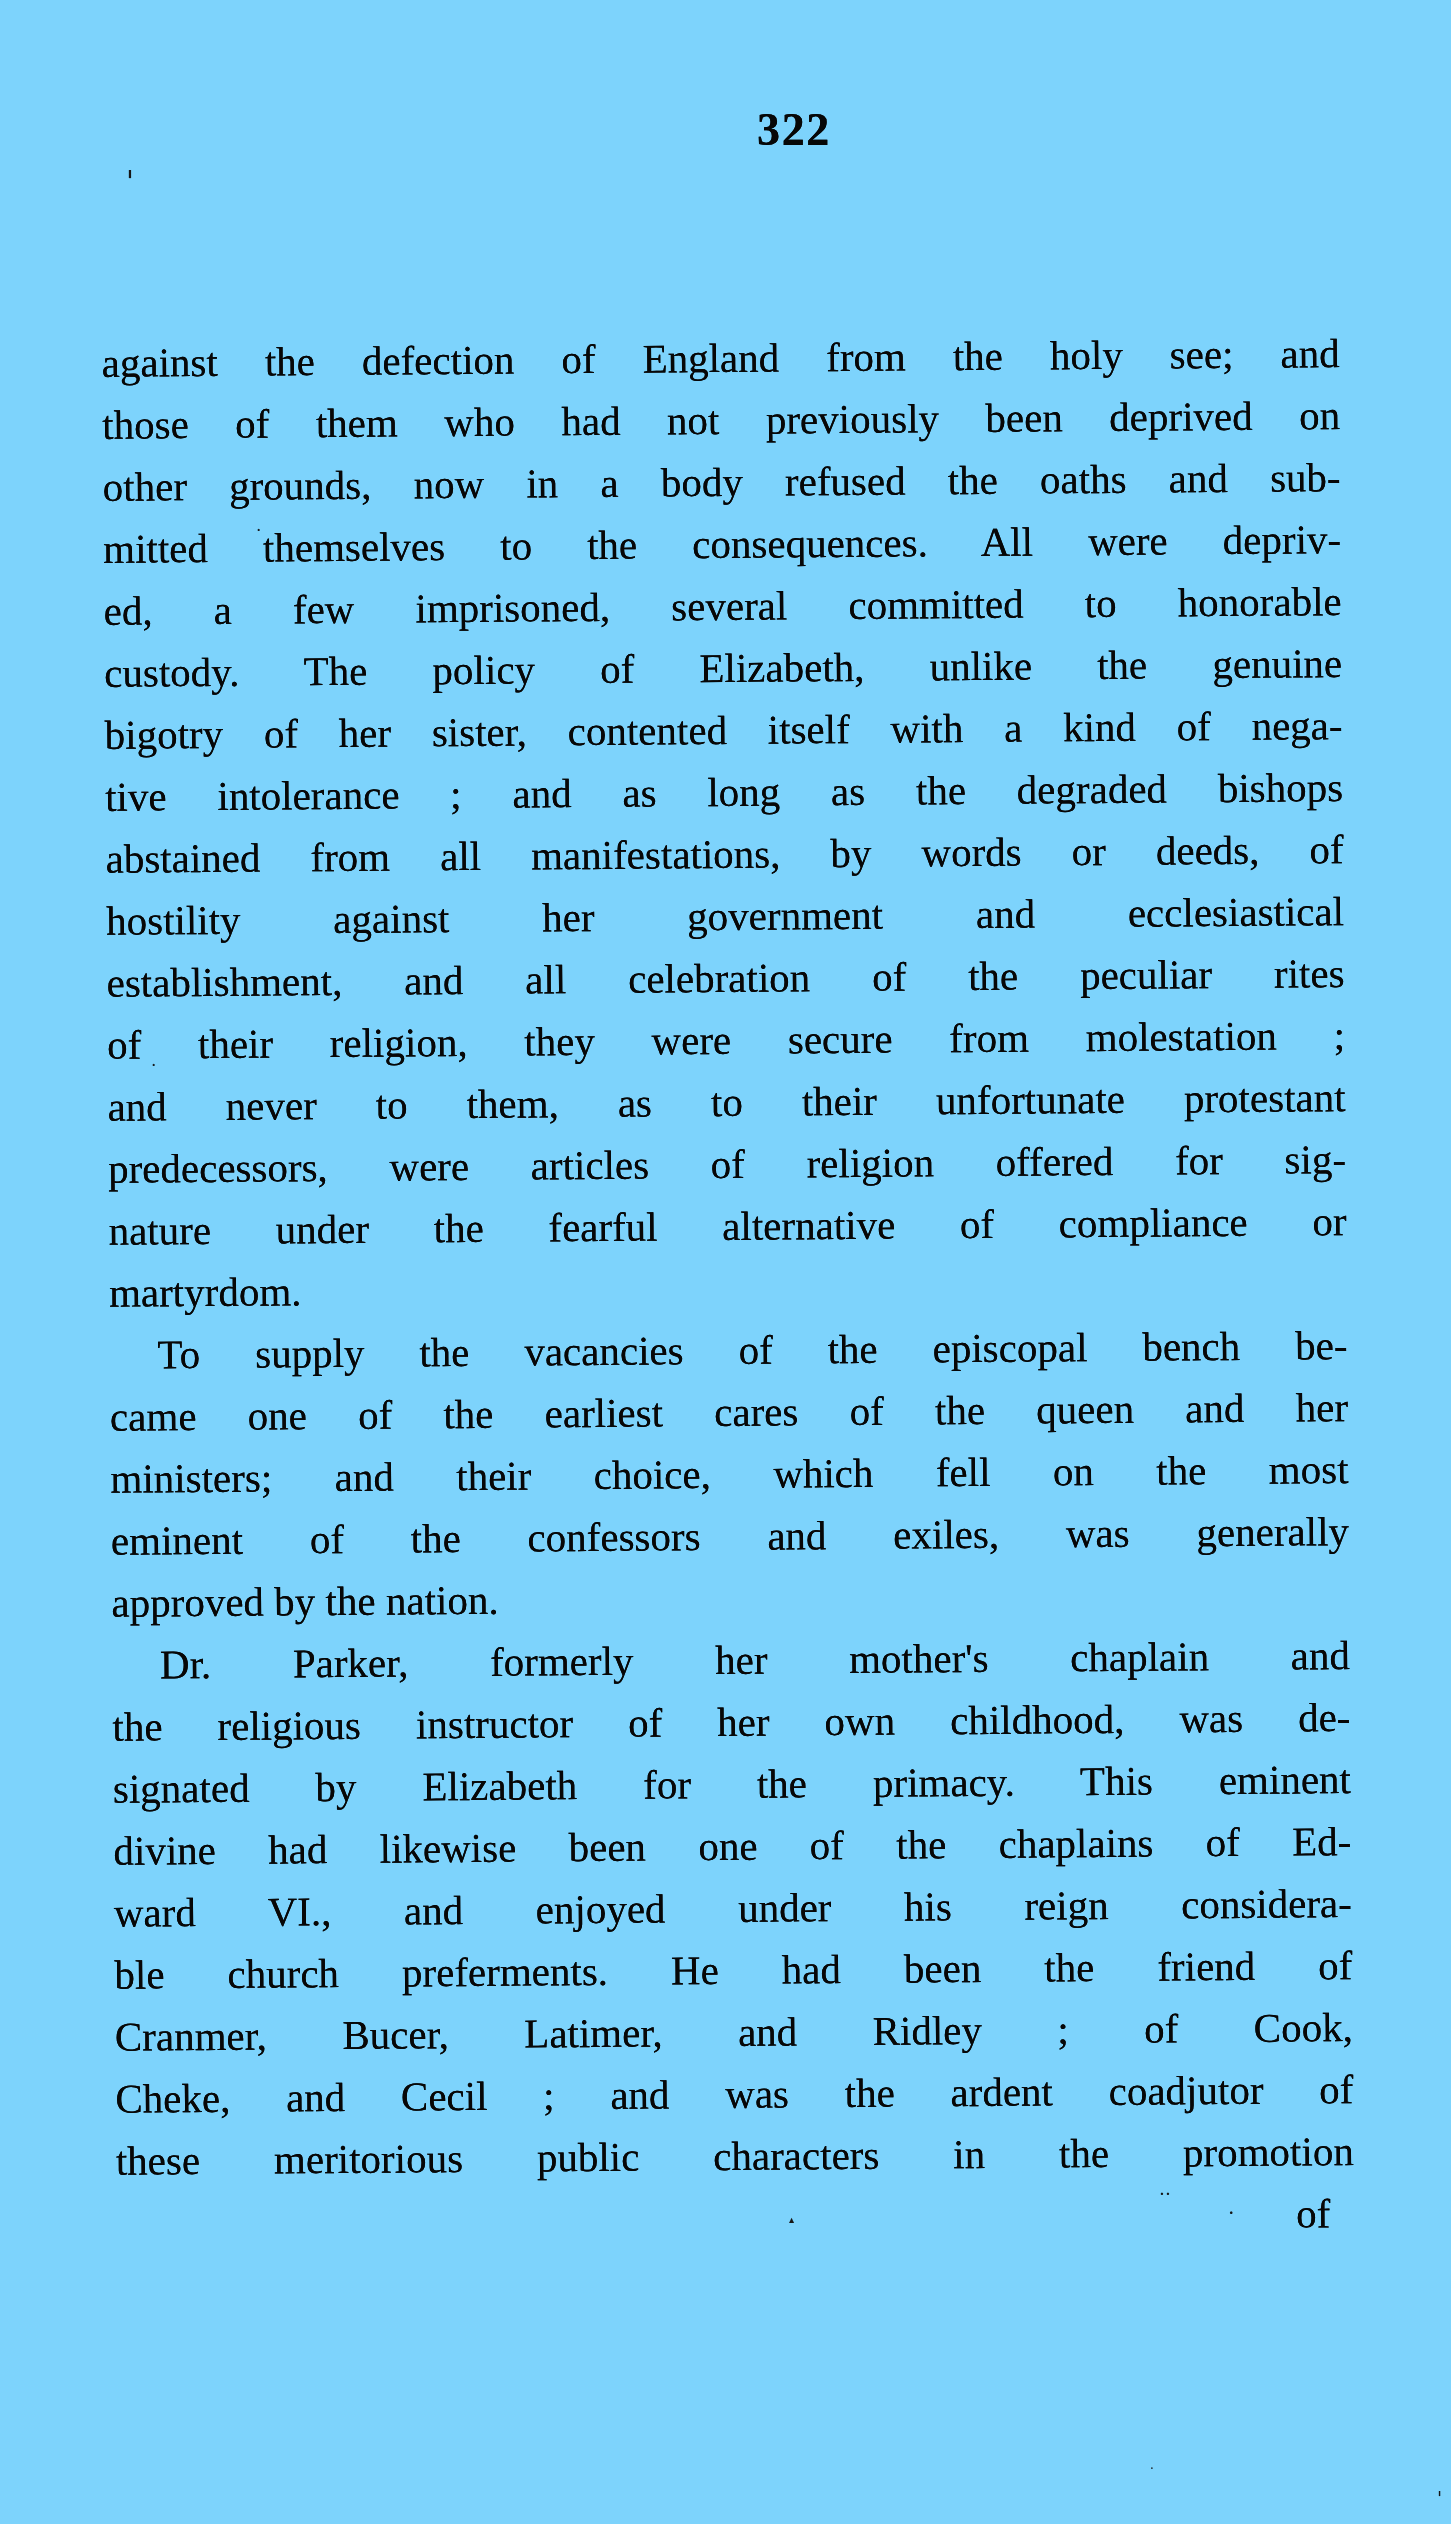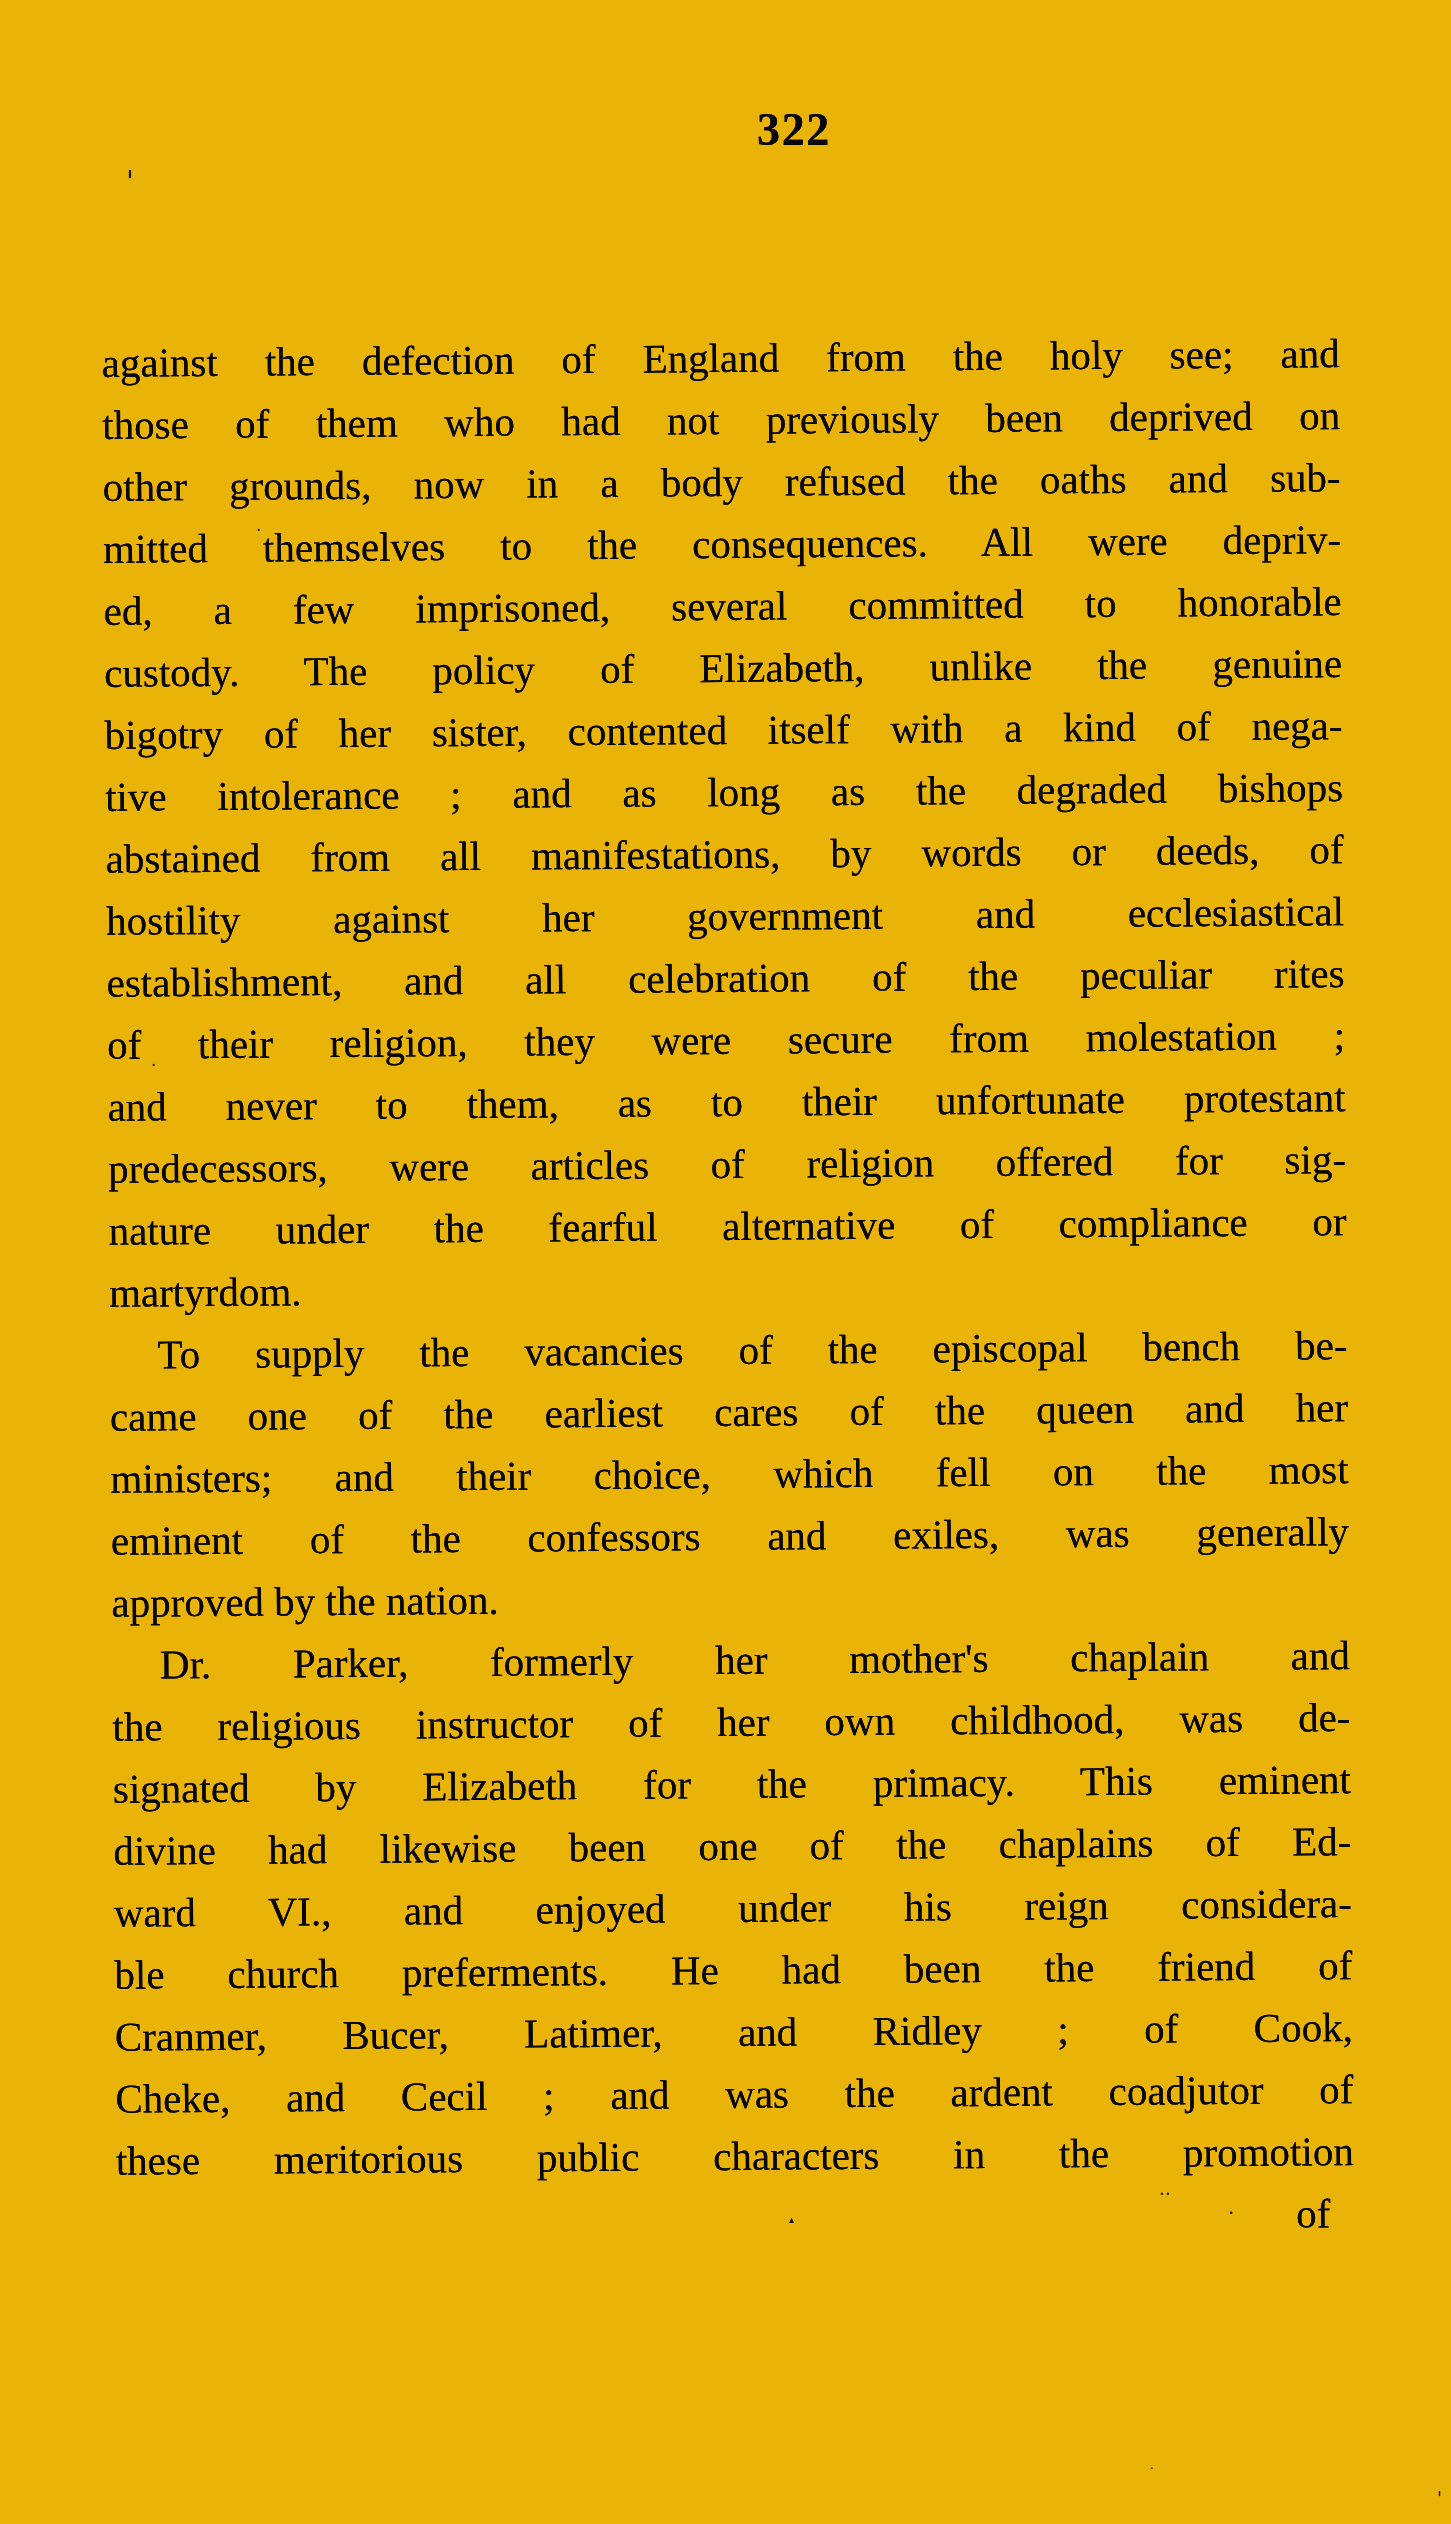--- a/index.html
+++ b/index.html
@@ -1,19 +1,19 @@
 <!DOCTYPE html>
 <html style="font-size:13.6px"><head>
 <meta charset="utf-8">
 <style>
   html,body { margin:0; padding:0; background:#e8e8e8; }
   .page {
     position:relative;
     width:1451px; height:2525px;
-    background:#eab308;
+    background:#7dd3fc;
     font-family:"Liberation Serif","DejaVu Serif",serif;
     color:#070707;
     overflow:hidden;
   }
   .page-number {
     position:absolute;
     top:103px; left:692px; width:204px;
     text-align:center;
     font-size:46px; font-weight:bold;
     letter-spacing:1.7px;

